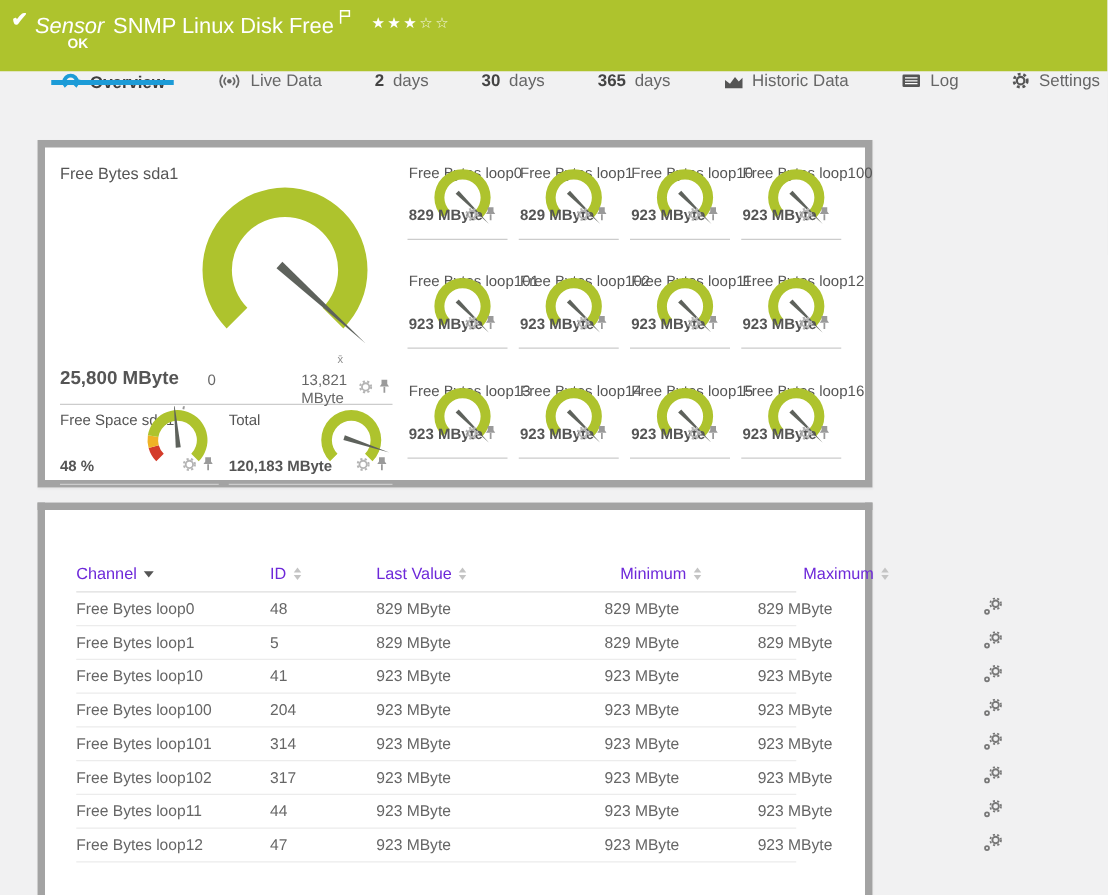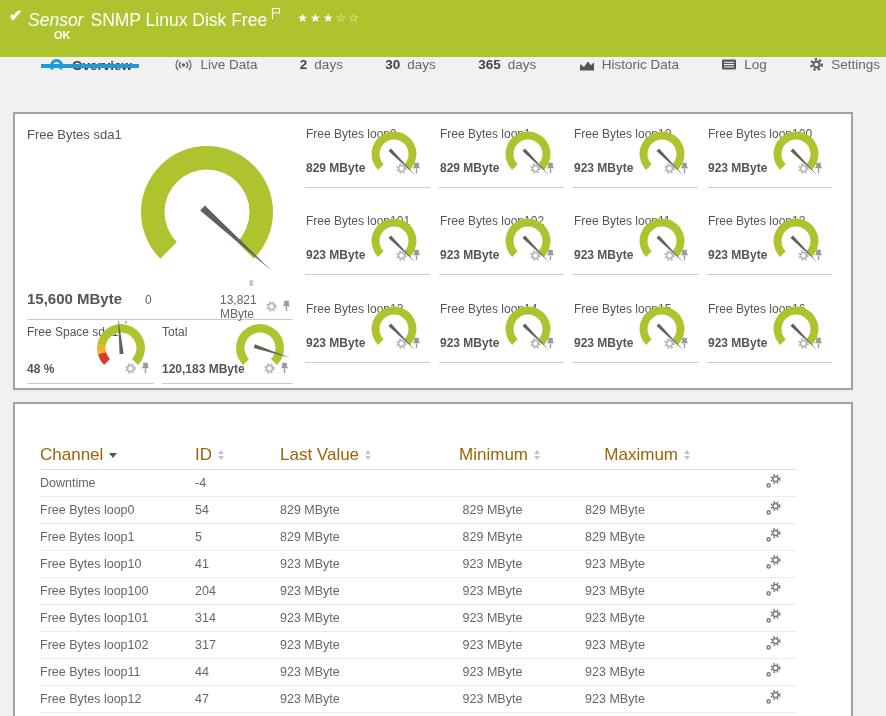--- a/index.html
+++ b/index.html
@@ -24,21 +24,21 @@
           padding:0 6px 0 48px}
   .tab{display:flex;align-items:center;gap:7px;font-size:13.5px;color:#666;
        position:relative;cursor:pointer;white-space:nowrap}
   .tab .num{font-weight:bold;color:#444}
   .tab.active{color:#3d3d3d;font-weight:bold}
   .tab.active::after{content:"";position:absolute;left:-7px;right:-7px;bottom:6px;height:4px;
                      background:var(--blue)}
   .tab svg{display:block}
 
   
-  .panel{position:absolute;left:13px;width:840px;background:#fff;border:2px solid #a3a3a3;
+  .panel{position:absolute;left:30px;width:668px;background:#fff;border:6px solid #a3a3a3;
          box-shadow:0 1px 2px rgba(0,0,0,.05)}
   .panel.gauges{top:112px;height:278px}
   .panel.channels{top:402px;height:314px;border-bottom:none}
 
   
   .glayout{display:flex;padding:8px 10px 0 12px}
   .leftcol{width:266px;margin-right:12px;flex:none}
   .pcell{position:relative;height:198px;border-bottom:1px solid #ccc}
   .ptitle{position:absolute;left:0;top:5px;font-size:13px;color:#555}
   .pcell .gsvg{position:absolute;left:100px;top:14px}
@@ -63,21 +63,21 @@
   .mtitle{position:absolute;left:1px;top:5px;font-size:12px;color:#555;white-space:nowrap}
   .mcell .gsvg{position:absolute;right:7px;top:7px}
   .mvalue{position:absolute;left:1px;bottom:12px;font-size:12px;font-weight:bold;color:#555}
   .mcell .cellicons{right:9px;bottom:9px}
 
   
   .panel.channels{padding-top:36px}
   .trow{display:grid;grid-template-columns:155px 85px 165px 95px 150px 110px;
         align-items:center;height:27px;margin:0 55px 0 25px;border-bottom:1px solid #ececec;
         font-size:12.5px;color:#666}
-  .trow.head{height:30px;font-size:17px;color:#a16207;border-bottom:1px solid #dedede}
+  .trow.head{height:30px;font-size:13px;color:#6d28d9;border-bottom:1px solid #dedede}
   .hcell{display:flex;align-items:center;gap:6px;cursor:pointer}
   .hcell.r,.c-r{justify-content:flex-end;text-align:center}
   .c-icon{display:flex;justify-content:flex-end;padding-right:18px}
   .sort-desc{width:0;height:0;border-left:4px solid transparent;border-right:4px solid transparent;
              border-top:5px solid #555;margin-top:2px}
   .sort-both{display:flex;flex-direction:column;gap:2px}
   .sort-both i{display:block;width:0;height:0;border-left:3.5px solid transparent;
                border-right:3.5px solid transparent}
   .sort-both .up{border-bottom:4px solid #c4c4c4}
   .sort-both .dn{border-top:4px solid #c4c4c4}
@@ -167,21 +167,21 @@
       <div class="leftcol">
         <div class="pcell">
           <div class="ptitle">Free Bytes sda1</div>
           <div class="gsvg"><svg width="160" height="152" viewBox="0 0 160 152">
                 <path d="M33.3,122.7 A66,66 0 1 1 126.7,122.7 L110.1,106.1 A42.5,42.5 0 1 0 49.9,106.1 Z" fill="#AEC32D"></path>
                 <polygon points="144.3,134.6 73.2,74.6 77.9,69.4" fill="#5E625C"></polygon>
               </svg></div>
           <div class="meanlbl">x̄</div>
           <div class="minlbl">0</div>
           <div class="maxlbl">13,821 MByte</div>
-          <div class="pvalue">15,600 MByte</div>
+          <div class="pvalue">25,800 MByte</div>
           <div class="cellicons">
               <span><svg width="11" height="11" viewBox="0 0 12 12">
                   <circle cx="6" cy="6" r="3.2" fill="none" stroke="#b4b4b4" stroke-width="1.6"></circle>
                   <circle cx="6" cy="6" r="4.8" fill="none" stroke="#b4b4b4" stroke-width="1.8" stroke-dasharray="1.9 2"></circle>
                 </svg></span>
               <span><svg width="9" height="12" viewBox="0 0 9 12">
                   <path d="M2.2,0.8 h4.6 v3.4 l1.4,2 h-7.4 l1.4,-2 z" fill="#9a9a9a"></path>
                   <line x1="4.5" y1="6.4" x2="4.5" y2="11.2" stroke="#9a9a9a" stroke-width="1.4"></line>
                 </svg></span>
             </div>
@@ -490,38 +490,24 @@
       <div class="hcell r">
         <span>Maximum</span>
         <span class="sort-both">
             <i class="up"></i>
             <i class="dn"></i>
           </span>
       </div>
       <div></div>
     </div>
     <div id="table-body">
-    <div class="trow">
-      <div class="c-channel">Downtime</div>
-      <div class="c-id">-4</div>
-      <div class="c-last"></div>
-      <div class="c-r c-min"></div>
-      <div class="c-r c-max"></div>
-      <div class="c-icon">
-            <span><svg width="17" height="15" viewBox="0 0 17 15">
-                <circle cx="10.5" cy="5" r="2.6" fill="none" stroke="#787878" stroke-width="1.5"></circle>
-                <circle cx="10.5" cy="5" r="4.3" fill="none" stroke="#787878" stroke-width="1.4" stroke-dasharray="1.7 1.8"></circle>
-                <circle cx="3.6" cy="11.4" r="1.6" fill="none" stroke="#787878" stroke-width="1.4"></circle>
-              </svg></span>
-          </div>
-    </div>
 
     <div class="trow">
       <div class="c-channel">Free Bytes loop0</div>
-      <div class="c-id">54</div>
+      <div class="c-id">48</div>
       <div class="c-last">829 MByte</div>
       <div class="c-r c-min">829 MByte</div>
       <div class="c-r c-max">829 MByte</div>
       <div class="c-icon">
             <span><svg width="17" height="15" viewBox="0 0 17 15">
                 <circle cx="10.5" cy="5" r="2.6" fill="none" stroke="#787878" stroke-width="1.5"></circle>
                 <circle cx="10.5" cy="5" r="4.3" fill="none" stroke="#787878" stroke-width="1.4" stroke-dasharray="1.7 1.8"></circle>
                 <circle cx="3.6" cy="11.4" r="1.6" fill="none" stroke="#787878" stroke-width="1.4"></circle>
               </svg></span>
           </div>

